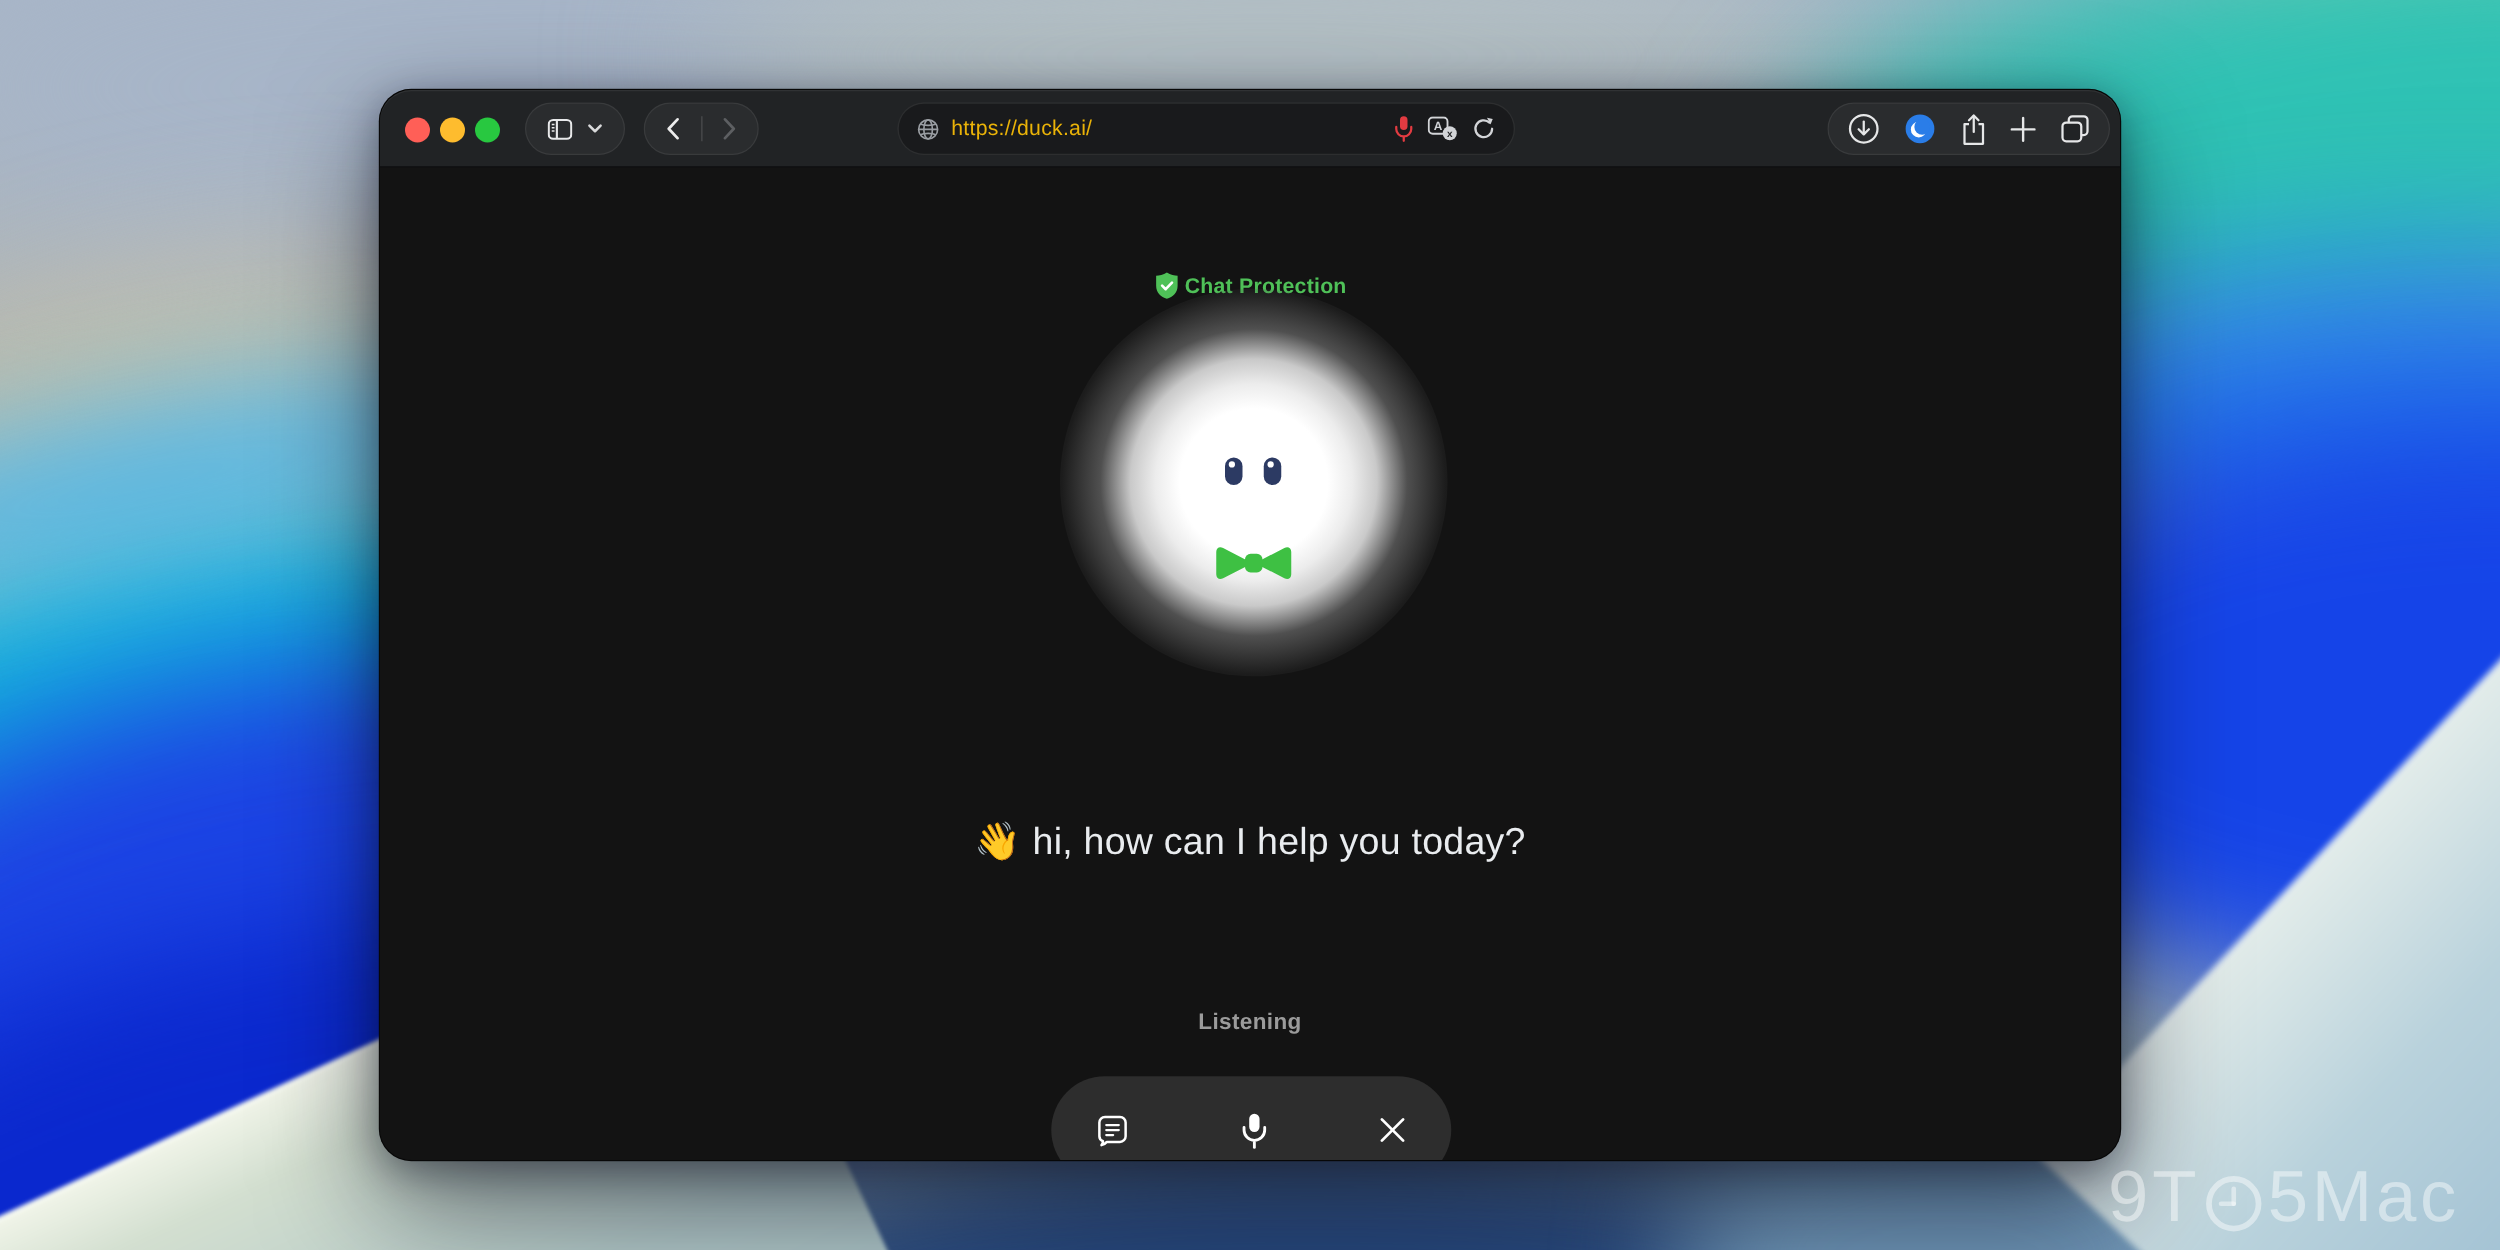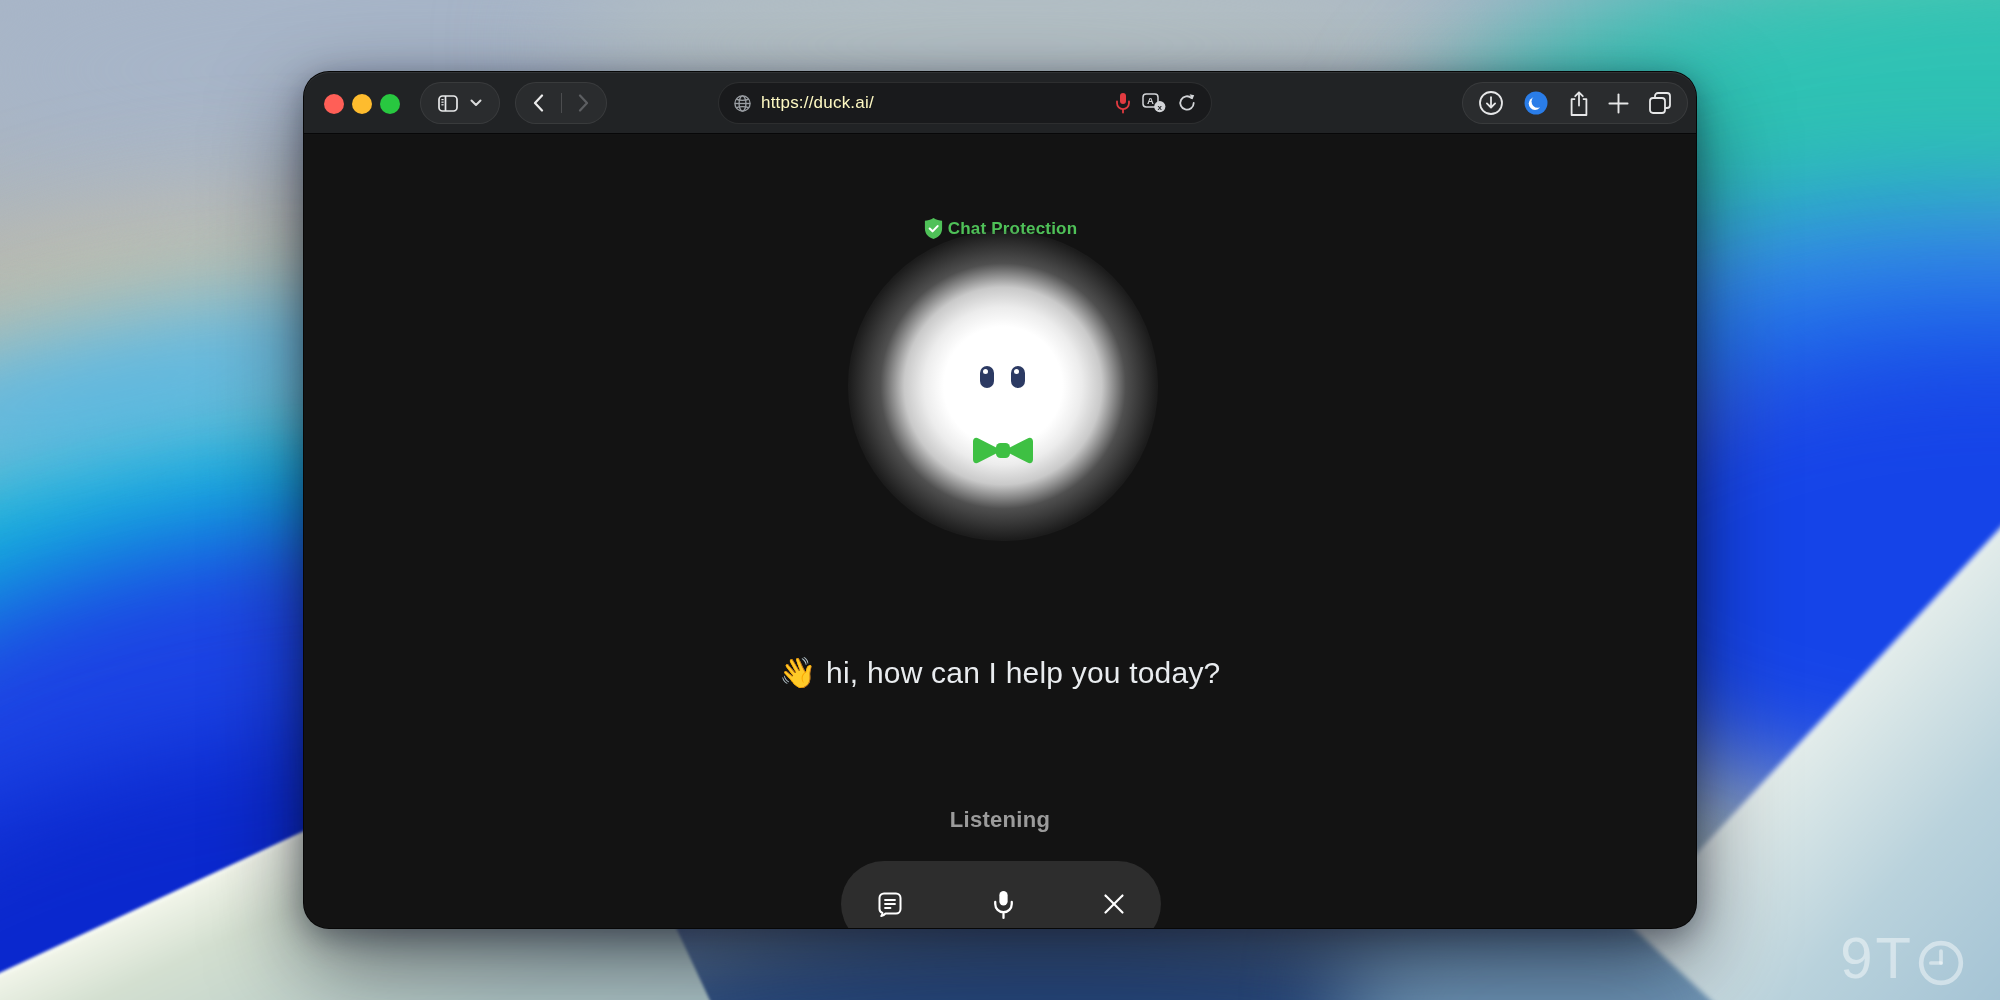--- a/index.html
+++ b/index.html
@@ -51,40 +51,40 @@
   .group { position:absolute; top:10px; height:42px; border-radius:21px;
     background:rgba(255,255,255,.045); border:1px solid rgba(255,255,255,.07);
     display:flex; align-items:center; }
   .sidebar-group { left:116px; width:80px; justify-content:center; gap:12px; }
   .nav-group { left:211px; width:92px; }
   .nav-group .btn { flex:1; height:100%; }
   .nav-divider { width:1px; height:20px; background:rgba(255,255,255,.16); }
   .urlbar { position:absolute; left:414px; top:10px; width:494px; height:42px; border-radius:21px;
     background:rgba(0,0,0,.24); border:1px solid rgba(255,255,255,.085);
     display:flex; align-items:center; padding:0 14px; }
-  .url { color:#fef9c3; font-size:17px; margin-left:9px; letter-spacing:.2px; white-space:nowrap; }
+  .url { color:#eab308; font-size:17px; margin-left:9px; letter-spacing:.2px; white-space:nowrap; }
   .url-actions { margin-left:auto; display:flex; align-items:center; gap:11px; }
   .right-group { left:1158px; width:226px; justify-content:space-between; padding:0 15px; }
   .btn { background:none; border:none; padding:0; margin:0; display:flex;
     align-items:center; justify-content:center; cursor:default; }
   
   .protection { position:absolute; left:0; right:0; top:82px; display:flex; justify-content:center;
     align-items:center; gap:4px; color:#4fc158; font-size:17px; font-weight:bold; letter-spacing:.2px; }
   .glow { position:absolute; left:544px; top:96px; width:310px; height:310px; border-radius:50%;
     background:radial-gradient(circle at 50% 50%, #ffffff 0%, #ffffff 27%, #ececec 36%,
       #c9c9c9 45%, rgba(140,140,140,.5) 56%, rgba(70,70,70,.18) 70%, rgba(20,20,20,0) 85%); }
   .eye { position:absolute; width:14px; height:22px; border-radius:7px; background:#2c3a63; top:231px; }
   .eye.left { left:676px; } .eye.right { left:707px; }
   .eye::after { content:""; position:absolute; left:2.5px; top:3px; width:5px; height:5px;
     border-radius:50%; background:#fff; }
   .bowtie { position:absolute; left:667px; top:300px; }
   .greeting { position:absolute; left:0; right:0; top:492px; text-align:center; font-size:30px;
     color:#e9ecef; font-weight:400; letter-spacing:.2px;margin-top:28px; }
   .greeting .wave { margin-right:9px; }
-  .listening { position:absolute; left:0; right:0; top:672px; text-align:center; font-size:22px;
+  .listening { position:absolute; left:0; right:0; top:672px; text-align:center; font-size:18px;
     font-weight:700; color:#9b9b9b; letter-spacing:.3px; }
   .voice-pill { position:absolute; left:537px; top:726px; width:320px; height:86px; border-radius:43px;
     background:#2d2d2d; display:flex; align-items:center; justify-content:space-between; padding:0 34px; }
   
   .watermark { position:absolute; right:32px; bottom:13px; z-index:50; display:flex; align-items:flex-end;
     color:rgba(255,255,255,.45); font-size:58px; font-weight:400; letter-spacing:3px; line-height:1; }
   .watermark svg { margin:0 3px; }
 </style>
 </head>
 <body>
@@ -262,13 +262,14 @@
   </div>
 </div>
 
 <div class="watermark">
   <span>9T</span>
   <svg width="48" height="48" viewBox="0 0 52 52">
     <circle cx="26" cy="26" r="21.5" stroke="currentColor" stroke-width="5" fill="none"></circle>
     <line x1="26" y1="26" x2="26" y2="13" stroke="currentColor" stroke-width="4" stroke-linecap="round"></line>
     <line x1="26" y1="26" x2="15" y2="26" stroke="currentColor" stroke-width="4" stroke-linecap="round"></line>
   </svg>
+  <span>5Mac</span>
 </div>
 
 </body></html>

